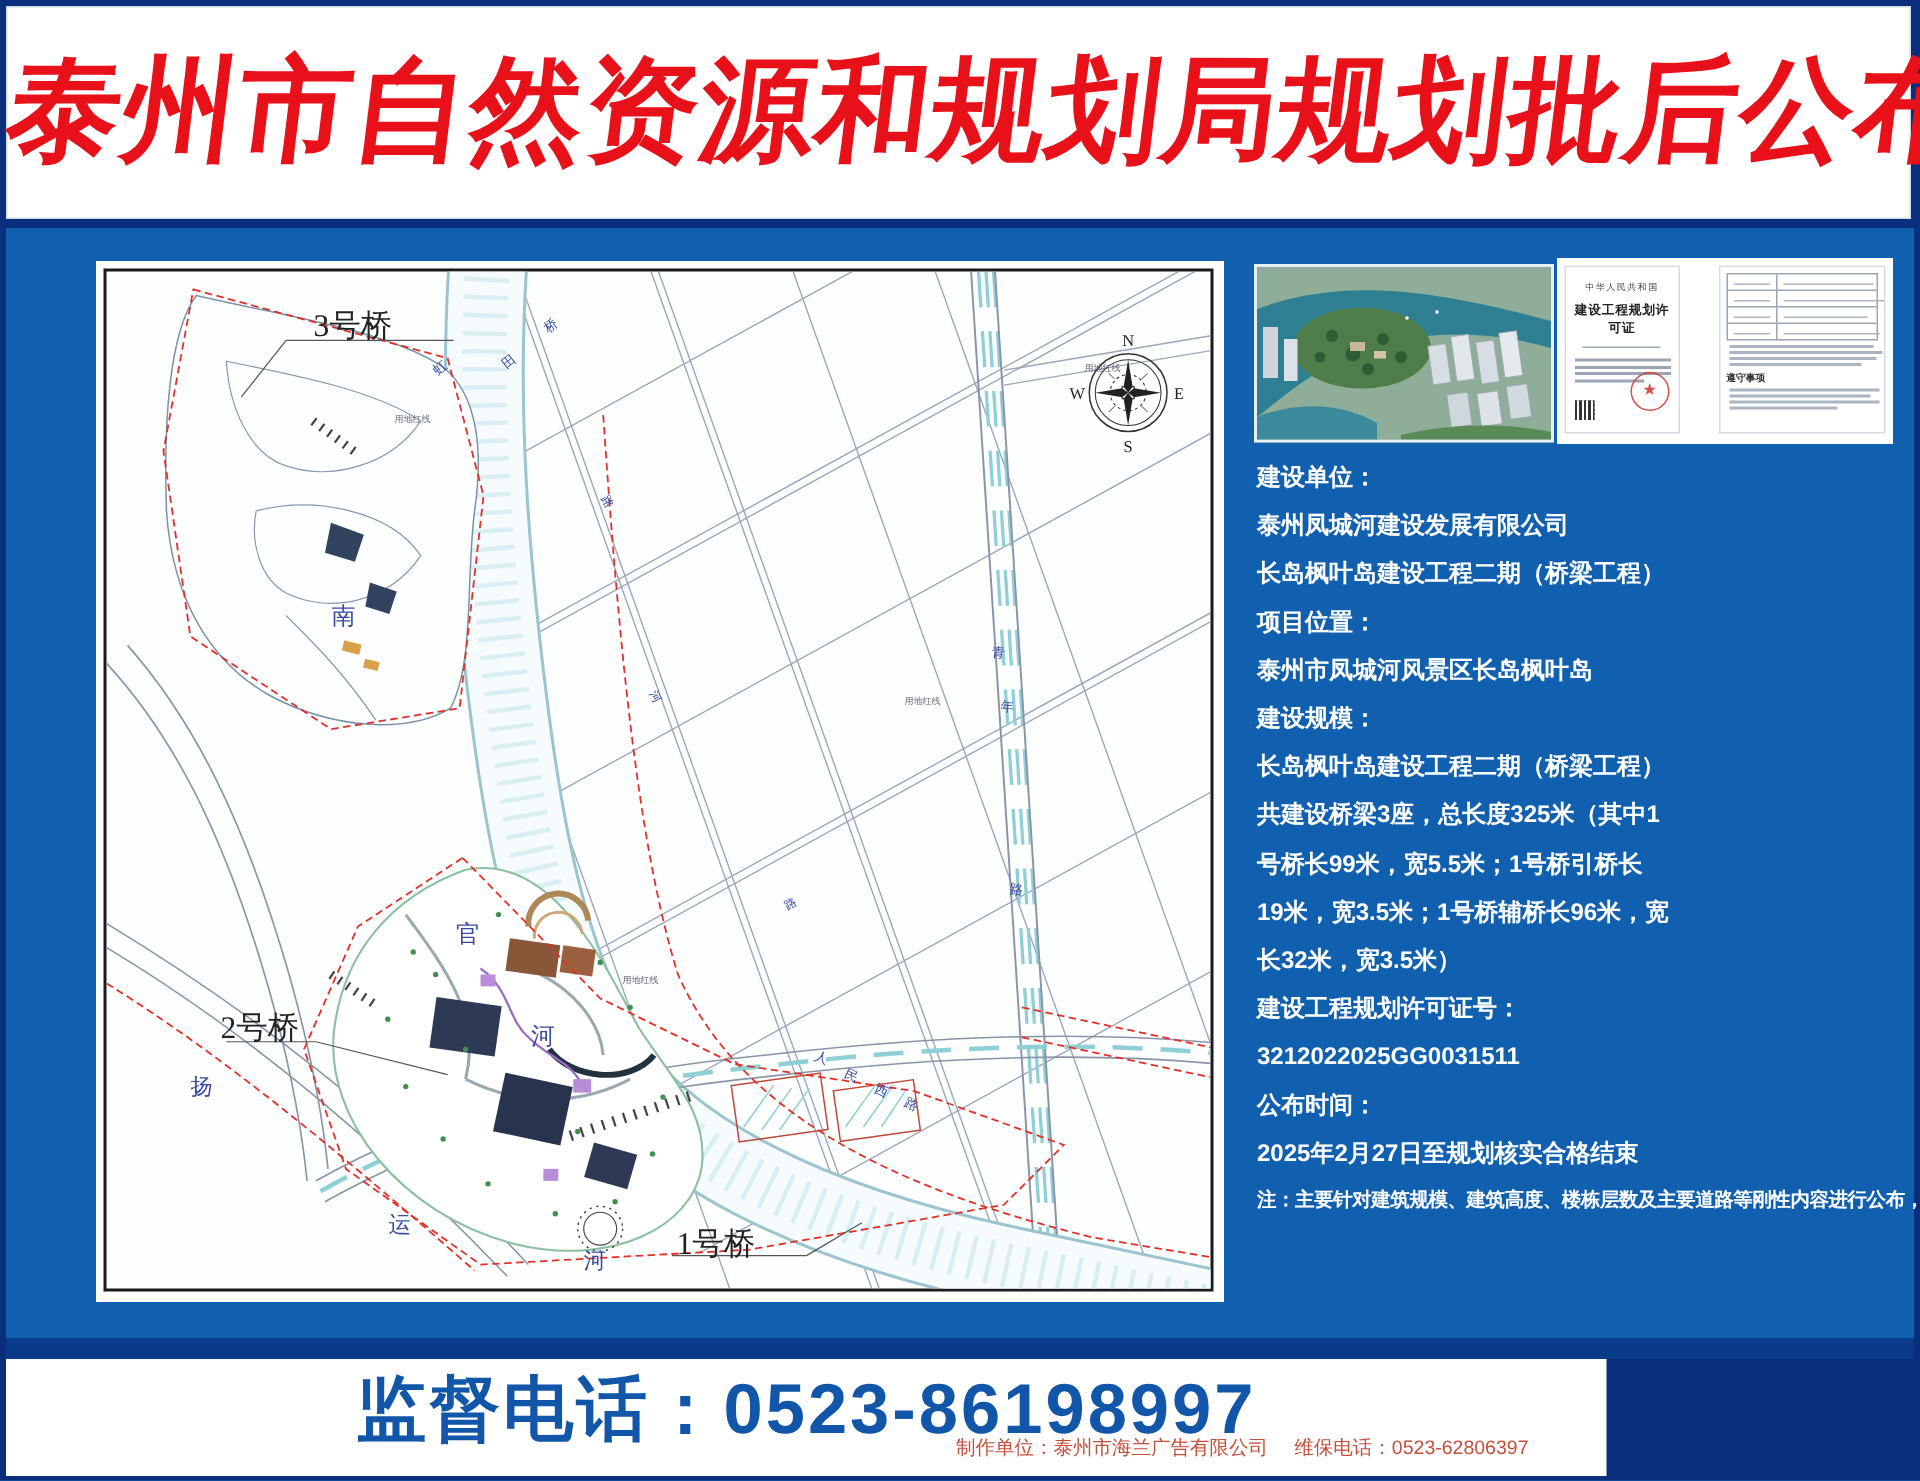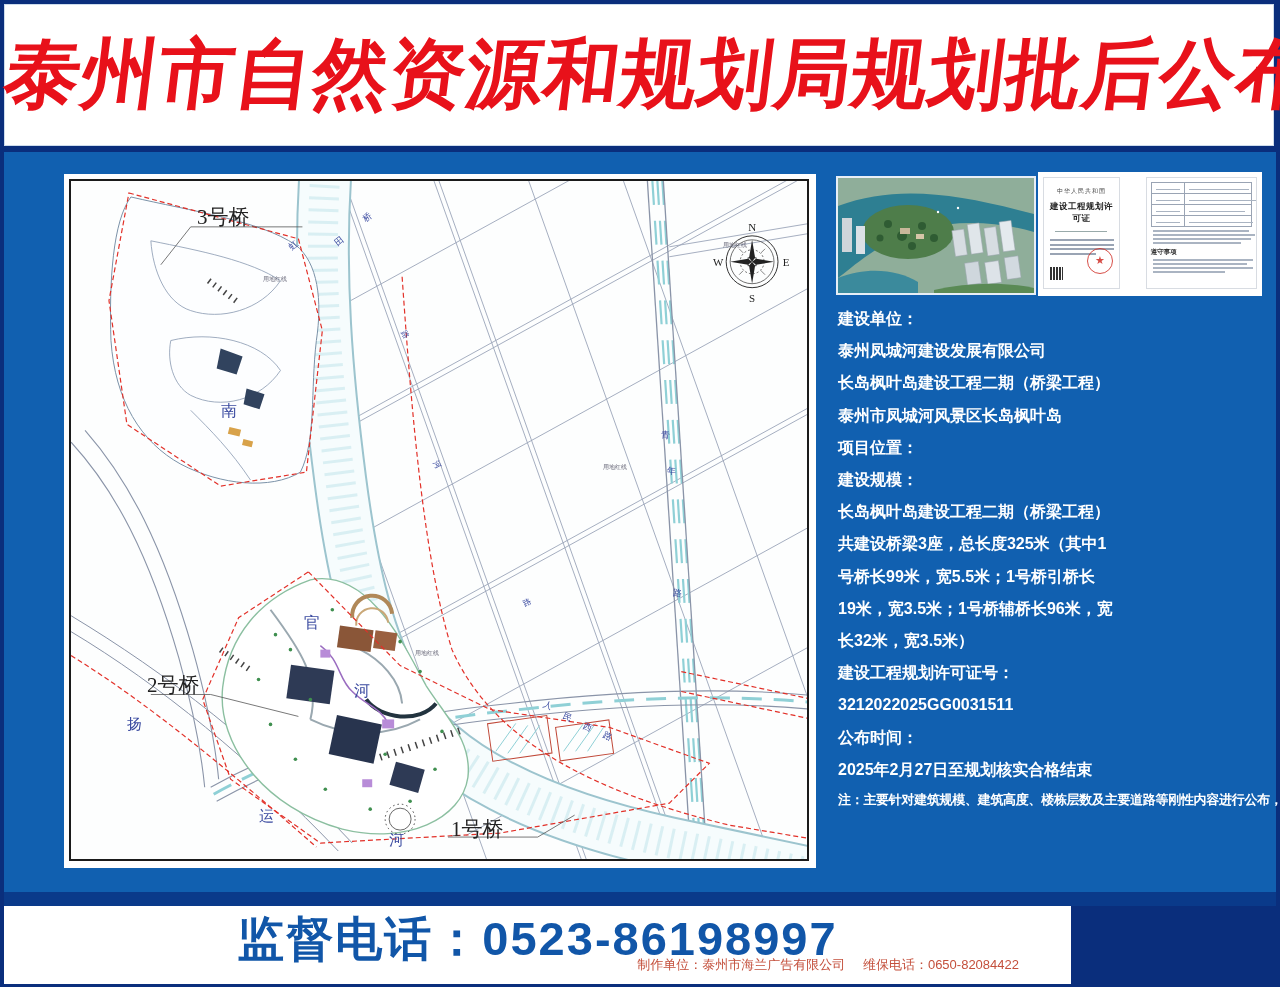--- a/index.html
+++ b/index.html
@@ -241,21 +241,21 @@
           <line x1="-9" y1="9" x2="-13" y2="13"></line>
             <line x1="9" y1="9" x2="13" y2="13"></line>
         </g>
         <text x="0" y="-31" text-anchor="middle" font-size="11" font-family="Liberation Serif,serif" fill="#222">N</text>
         <text x="34" y="4" text-anchor="middle" font-size="11" font-family="Liberation Serif,serif" fill="#222">E</text>
         <text x="0" y="40" text-anchor="middle" font-size="11" font-family="Liberation Serif,serif" fill="#222">S</text>
         <text x="-34" y="4" text-anchor="middle" font-size="11" font-family="Liberation Serif,serif" fill="#222">W</text>
       </g>
     </svg>
 
-    <span class="bridge-label" style="left:126px;top:22px;">3号桥</span>
+    <span class="bridge-label" style="left:138px;top:22px;">3号桥</span>
     <span class="bridge-label" style="left:76px;top:490px;">2号桥</span>
     <span class="bridge-label" style="left:380px;top:634px;">1号桥</span>
 
     <div id="map-char-layer">
         <span class="map-char" style="left: 150px; top: 220px; font-size: 16px; transform: rotate(0deg);">南</span>
         <span class="map-char" style="left: 233px; top: 432px; font-size: 16px; transform: rotate(0deg);">官</span>
         <span class="map-char" style="left: 283px; top: 500px; font-size: 16px; transform: rotate(0deg);">河</span>
         <span class="map-char" style="left: 56px; top: 534px; font-size: 15px; transform: rotate(0deg);">扬</span>
         <span class="map-char" style="left: 188px; top: 626px; font-size: 15px; transform: rotate(0deg);">运</span>
         <span class="map-char" style="left: 318px; top: 650px; font-size: 15px; transform: rotate(0deg);">河</span>
@@ -371,34 +371,34 @@
       <div class="bar s" style="width:94px;"></div>
     <div class="bar s" style="width:100px;"></div>
       <div class="bar s" style="width:72px;"></div>
   </div>
 </div>
 
 <div class="abs info-col">
   <div class="info-line">建设单位：</div>
   <div class="info-line">泰州凤城河建设发展有限公司</div>
   <div class="info-line">长岛枫叶岛建设工程二期（桥梁工程）</div>
+  <div class="info-line">项目位置：</div>
   <div class="info-line">泰州市凤城河风景区长岛枫叶岛</div>
-  <div class="info-line">项目位置：</div>
   <div class="info-line">建设规模：</div>
   <div class="info-line">长岛枫叶岛建设工程二期（桥梁工程）</div>
   <div class="info-line">共建设桥梁3座，总长度325米（其中1</div>
   <div class="info-line">号桥长99米，宽5.5米；1号桥引桥长</div>
   <div class="info-line">19米，宽3.5米；1号桥辅桥长96米，宽</div>
   <div class="info-line">长32米，宽3.5米）</div>
   <div class="info-line">建设工程规划许可证号：</div>
   <div class="info-line">3212022025GG0031511</div>
   <div class="info-line">公布时间：</div>
   <div class="info-line">2025年2月27日至规划核实合格结束</div>
   <div class="note-line">注：主要针对建筑规模、建筑高度、楼栋层数及主要道路等刚性内容进行公布，其余部分仅为示意</div>
 </div>
 
 <div class="abs footer">
   <div class="phone">监督电话：0523-86198997</div>
   <div class="credits">
     <span>制作单位：泰州市海兰广告有限公司</span>
-    <span>维保电话：0650-82084422</span>
+    <span>维保电话：0523-62806397</span>
   </div>
 </div>
 
 </body></html>

